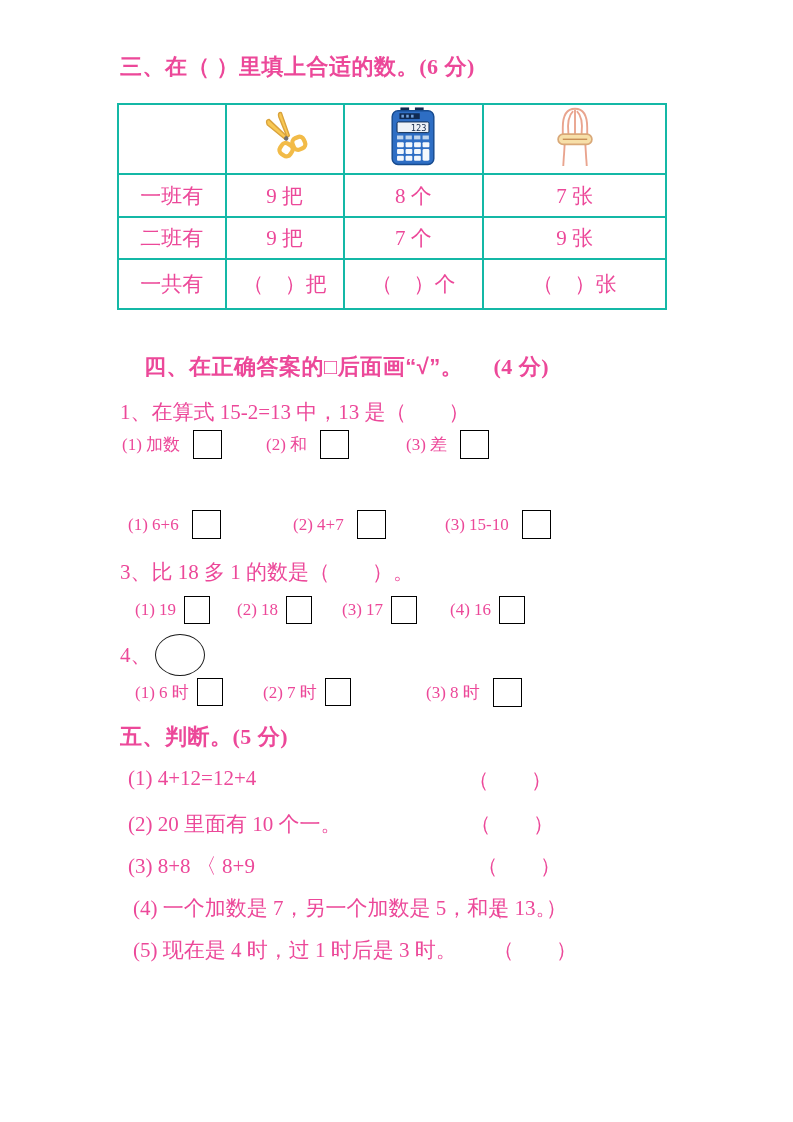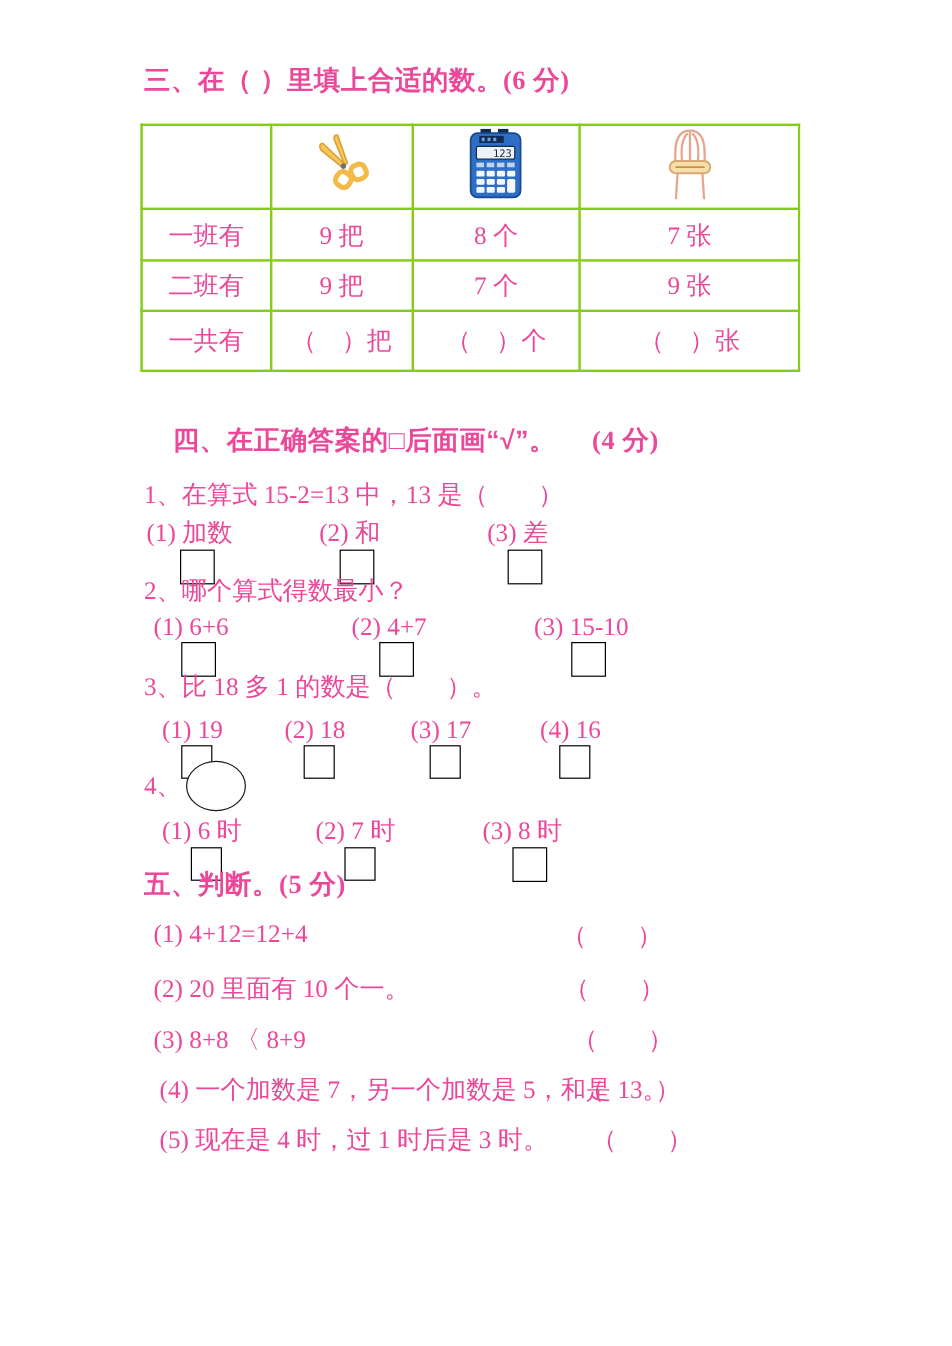--- a/index.html
+++ b/index.html
@@ -10,28 +10,28 @@
   .abs{position:absolute;}
   .sec-title{
     font-family:"Liberation Sans","DejaVu Sans",sans-serif;
     font-weight:700;font-size:22px;white-space:nowrap;letter-spacing:0.5px;
   }
   .sec-title .pts{font-family:"Liberation Serif","DejaVu Serif",serif;font-weight:700;}
   .pts-gap{margin-left:30px;}
   .pts-gap-sm{margin-left:26px;}
   .qline{font-size:21px;white-space:nowrap;text-align:right;}
   .opt-row{height:34px;width:660px;}
-  .opt{position:absolute;top:0;display:inline-flex;align-items:center;font-size:21px;white-space:nowrap;flex-direction:column;}
+  .opt{position:absolute;top:0;display:inline-flex;align-items:center;font-size:17px;white-space:nowrap;}
   .cb{display:inline-block;width:27px;height:27px;border:1.6px solid #000;margin-left:13px;background:#fff;}
   .cb.tight{width:24px;height:26px;margin-left:8px;}
   .judge{font-size:21px;white-space:nowrap;height:30px;width:660px;}
   .judge .slot{position:absolute;top:0;}
   .stub{position:absolute;height:2px;background:#000;width:38px;left:684px;}
   table.t3{border-collapse:collapse;table-layout:fixed;}
-  table.t3 td{border:2px solid #84cc16;text-align:center;vertical-align:middle;font-size:21px;padding:0;overflow:hidden;white-space:nowrap;}
+  table.t3 td{border:2px solid #14b8a6;text-align:center;vertical-align:middle;font-size:21px;padding:0;overflow:hidden;white-space:nowrap;}
   .clockslot{
     display:inline-block;width:48px;height:40px;border:1.6px solid #1a1a1a;
     border-radius:50%;margin:0 3px;vertical-align:middle;background:#fff;
   }
   .q4row{display:flex;align-items:center;font-size:21px;white-space:nowrap;}
 </style>
 </head>
 <body>
 
 <div class="page">
@@ -139,21 +139,20 @@
     <span class="opt" style="left:266px;">
         <span>(2) 和</span>
         <span class="cb"></span>
       </span>
     <span class="opt" style="left:406px;">
         <span>(3) 差</span>
         <span class="cb"></span>
       </span>
   </div>
 
-  <div class="abs qline" style="left:120px;top:478px;">2、哪个算式得数最小？</div>
   <div class="abs opt-row" style="left:0;top:510px;">
     <span class="opt" style="left:128px;">
         <span>(1) 6+6</span>
         <span class="cb"></span>
       </span>
     <span class="opt" style="left:293px;">
         <span>(2) 4+7</span>
         <span class="cb"></span>
       </span>
     <span class="opt" style="left:445px;text-align:right;">
@@ -188,21 +187,21 @@
   </div>
   <div class="abs opt-row" style="left:0;top:678px;">
     <span class="opt" style="left:135px;">
         <span>(1) 6 时</span>
         <span class="cb tight"></span>
       </span>
     <span class="opt" style="left:263px;">
         <span>(2) 7 时</span>
         <span class="cb tight"></span>
       </span>
-    <span class="opt" style="left:402px;align-items:center;">
+    <span class="opt" style="left:426px;align-items:center;">
         <span>(3) 8 时</span>
         <span class="cb"></span>
       </span>
   </div>
 
   <div class="abs sec-title" style="left:120px;top:722px;">
     <span>五、判断。</span><span class="pts">(5 分)</span>
   </div>
 
   <div class="abs judge" style="left:128px;top:766px;">

